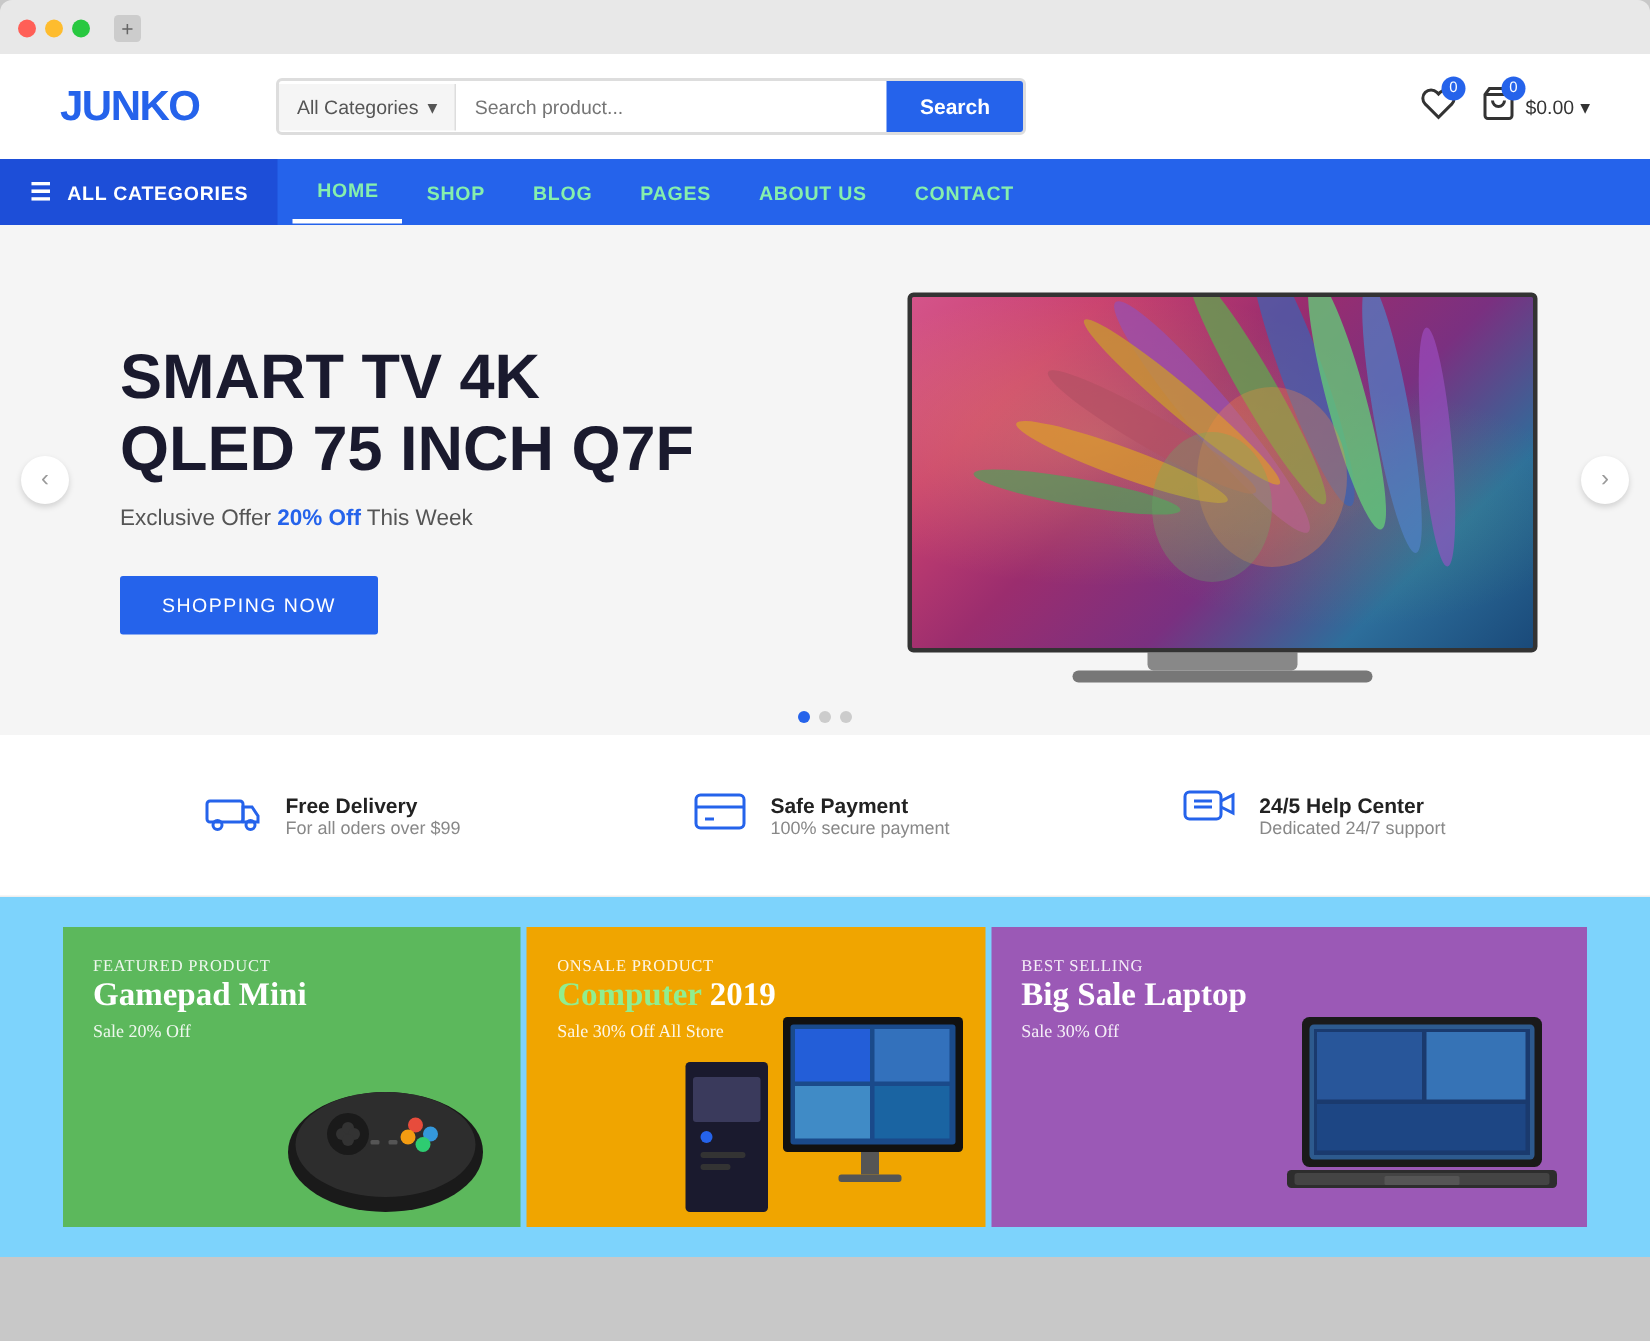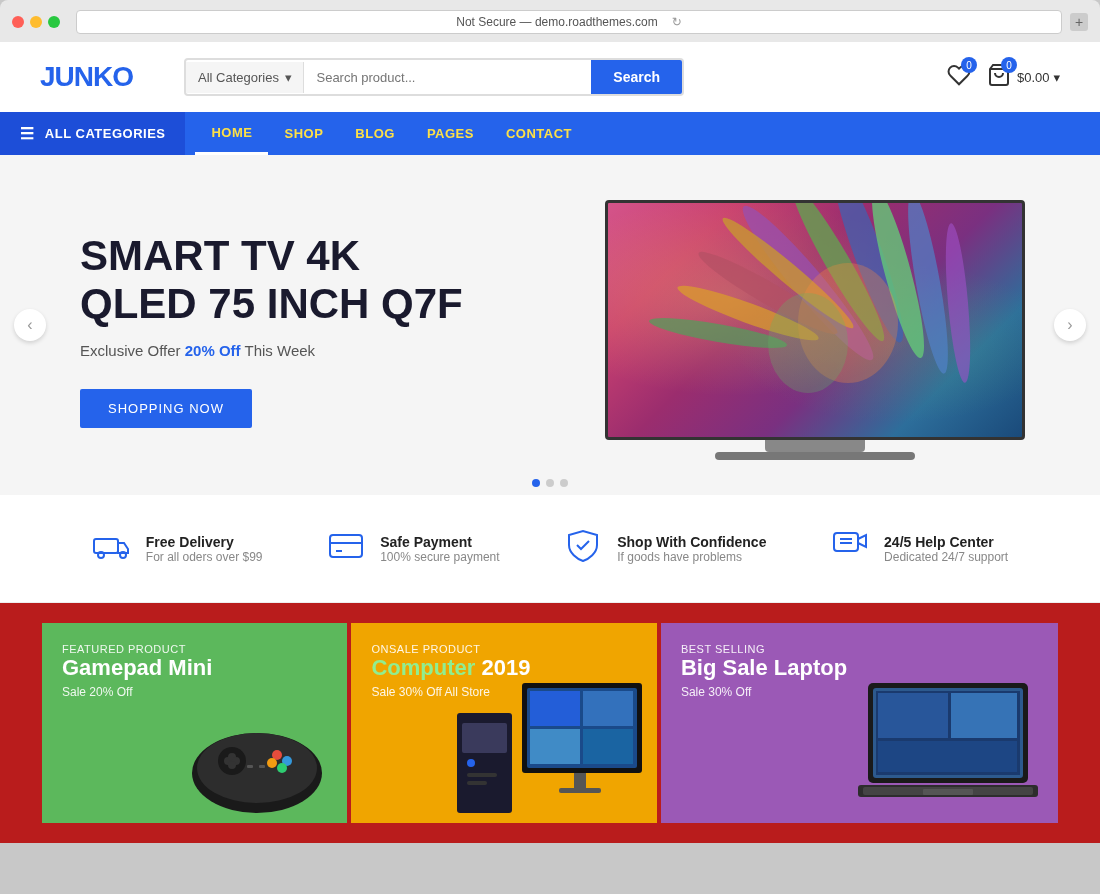--- a/index.html
+++ b/index.html
@@ -175,21 +175,21 @@
       cursor: pointer;
       letter-spacing: 0.5px;
     }
     .hamburger { font-size: 16px; }
     .nav-links {
       display: flex;
       align-items: center;
       padding: 0 10px;
     }
     .nav-link {
-      color: #fde047;
+      color: #86efac;
       font-size: 13px;
       font-weight: bold;
       padding: 12px 16px;
       cursor: pointer;
       letter-spacing: 0.5px;
       text-decoration: none;
     }
     .nav-link.active {
       border-bottom: 3px solid white;
     }
@@ -337,21 +337,22 @@
     .feature-text p {
       font-size: 12px;
       color: #888;
     }
 
     
     .products {
       padding: 20px 40px;
       display: flex;
       gap: 0;
-      background: #b91c1c;
+      background: #7dd3fc;
+      font-family: Liberation Serif, serif;
     }
     .product-card {
       flex: 1;
       height: 200px;
       position: relative;
       overflow: hidden;
       margin: 0 2px;
     }
     .product-card-1 { background: #5cb85c; }
     .product-card-2 { background: #f0a500; }
@@ -388,24 +389,20 @@
   </style>
 </head>
 <body>
 
 <div class="browser-chrome">
   <div class="browser-titlebar">
     <div class="traffic-lights">
       <div class="traffic-light tl-red"></div>
       <div class="traffic-light tl-yellow"></div>
       <div class="traffic-light tl-green"></div>
-    </div>
-    <div class="address-bar">
-      <span>Not Secure — demo.roadthemes.com</span>
-      <span style="color:#999; margin-left:8px;">↻</span>
     </div>
     <div class="new-tab-btn">+</div>
   </div>
 
   <div class="browser-content">
 
 
     <div class="header">
       <div class="logo">
         <span>JUNKO</span>
@@ -445,20 +442,21 @@
     <nav class="nav">
       <div class="nav-all-categories">
         <span class="hamburger">☰</span>
         <span>ALL CATEGORIES</span>
       </div>
       <div class="nav-links">
         <a class="nav-link active">HOME</a>
         <a class="nav-link">SHOP</a>
         <a class="nav-link">BLOG</a>
         <a class="nav-link">PAGES</a>
+        <a class="nav-link">ABOUT US</a>
         <a class="nav-link">CONTACT</a>
       </div>
     </nav>
 
     <div class="hero" style="position:relative;">
       <button class="hero-prev">‹</button>
 
       <div class="hero-text">
         <h1 class="hero-title">
           <span>SMART TV 4K</span><br>
@@ -526,32 +524,20 @@
         <div class="feature-icon">
           <svg class="icon-svg" viewBox="0 0 40 40" fill="none" stroke="#2563eb" stroke-width="2">
             <rect x="4" y="10" width="32" height="22" rx="3"></rect>
             <path d="M4 18h32"></path>
             <path d="M10 26h6"></path>
           </svg>
         </div>
         <div class="feature-text">
           <h4>Safe Payment</h4>
           <p>100% secure payment</p>
-        </div>
-      </div>
-      <div class="feature-item">
-        <div class="feature-icon">
-          <svg class="icon-svg" viewBox="0 0 40 40" fill="none" stroke="#2563eb" stroke-width="2">
-            <path d="M6 20 C6 28 14 34 20 36 C26 34 34 28 34 20 L34 10 L20 6 L6 10 Z"></path>
-            <path d="M14 20 L18 24 L26 16"></path>
-          </svg>
-        </div>
-        <div class="feature-text">
-          <h4>Shop With Confidence</h4>
-          <p>If goods have problems</p>
         </div>
       </div>
       <div class="feature-item">
         <div class="feature-icon">
           <svg class="icon-svg" viewBox="0 0 40 40" fill="none" stroke="#2563eb" stroke-width="2">
             <rect x="4" y="8" width="24" height="18" rx="3"></rect>
             <path d="M28 18 L36 22 L36 10 L28 14"></path>
             <path d="M10 18h12"></path>
             <path d="M10 14h12"></path>
           </svg>

